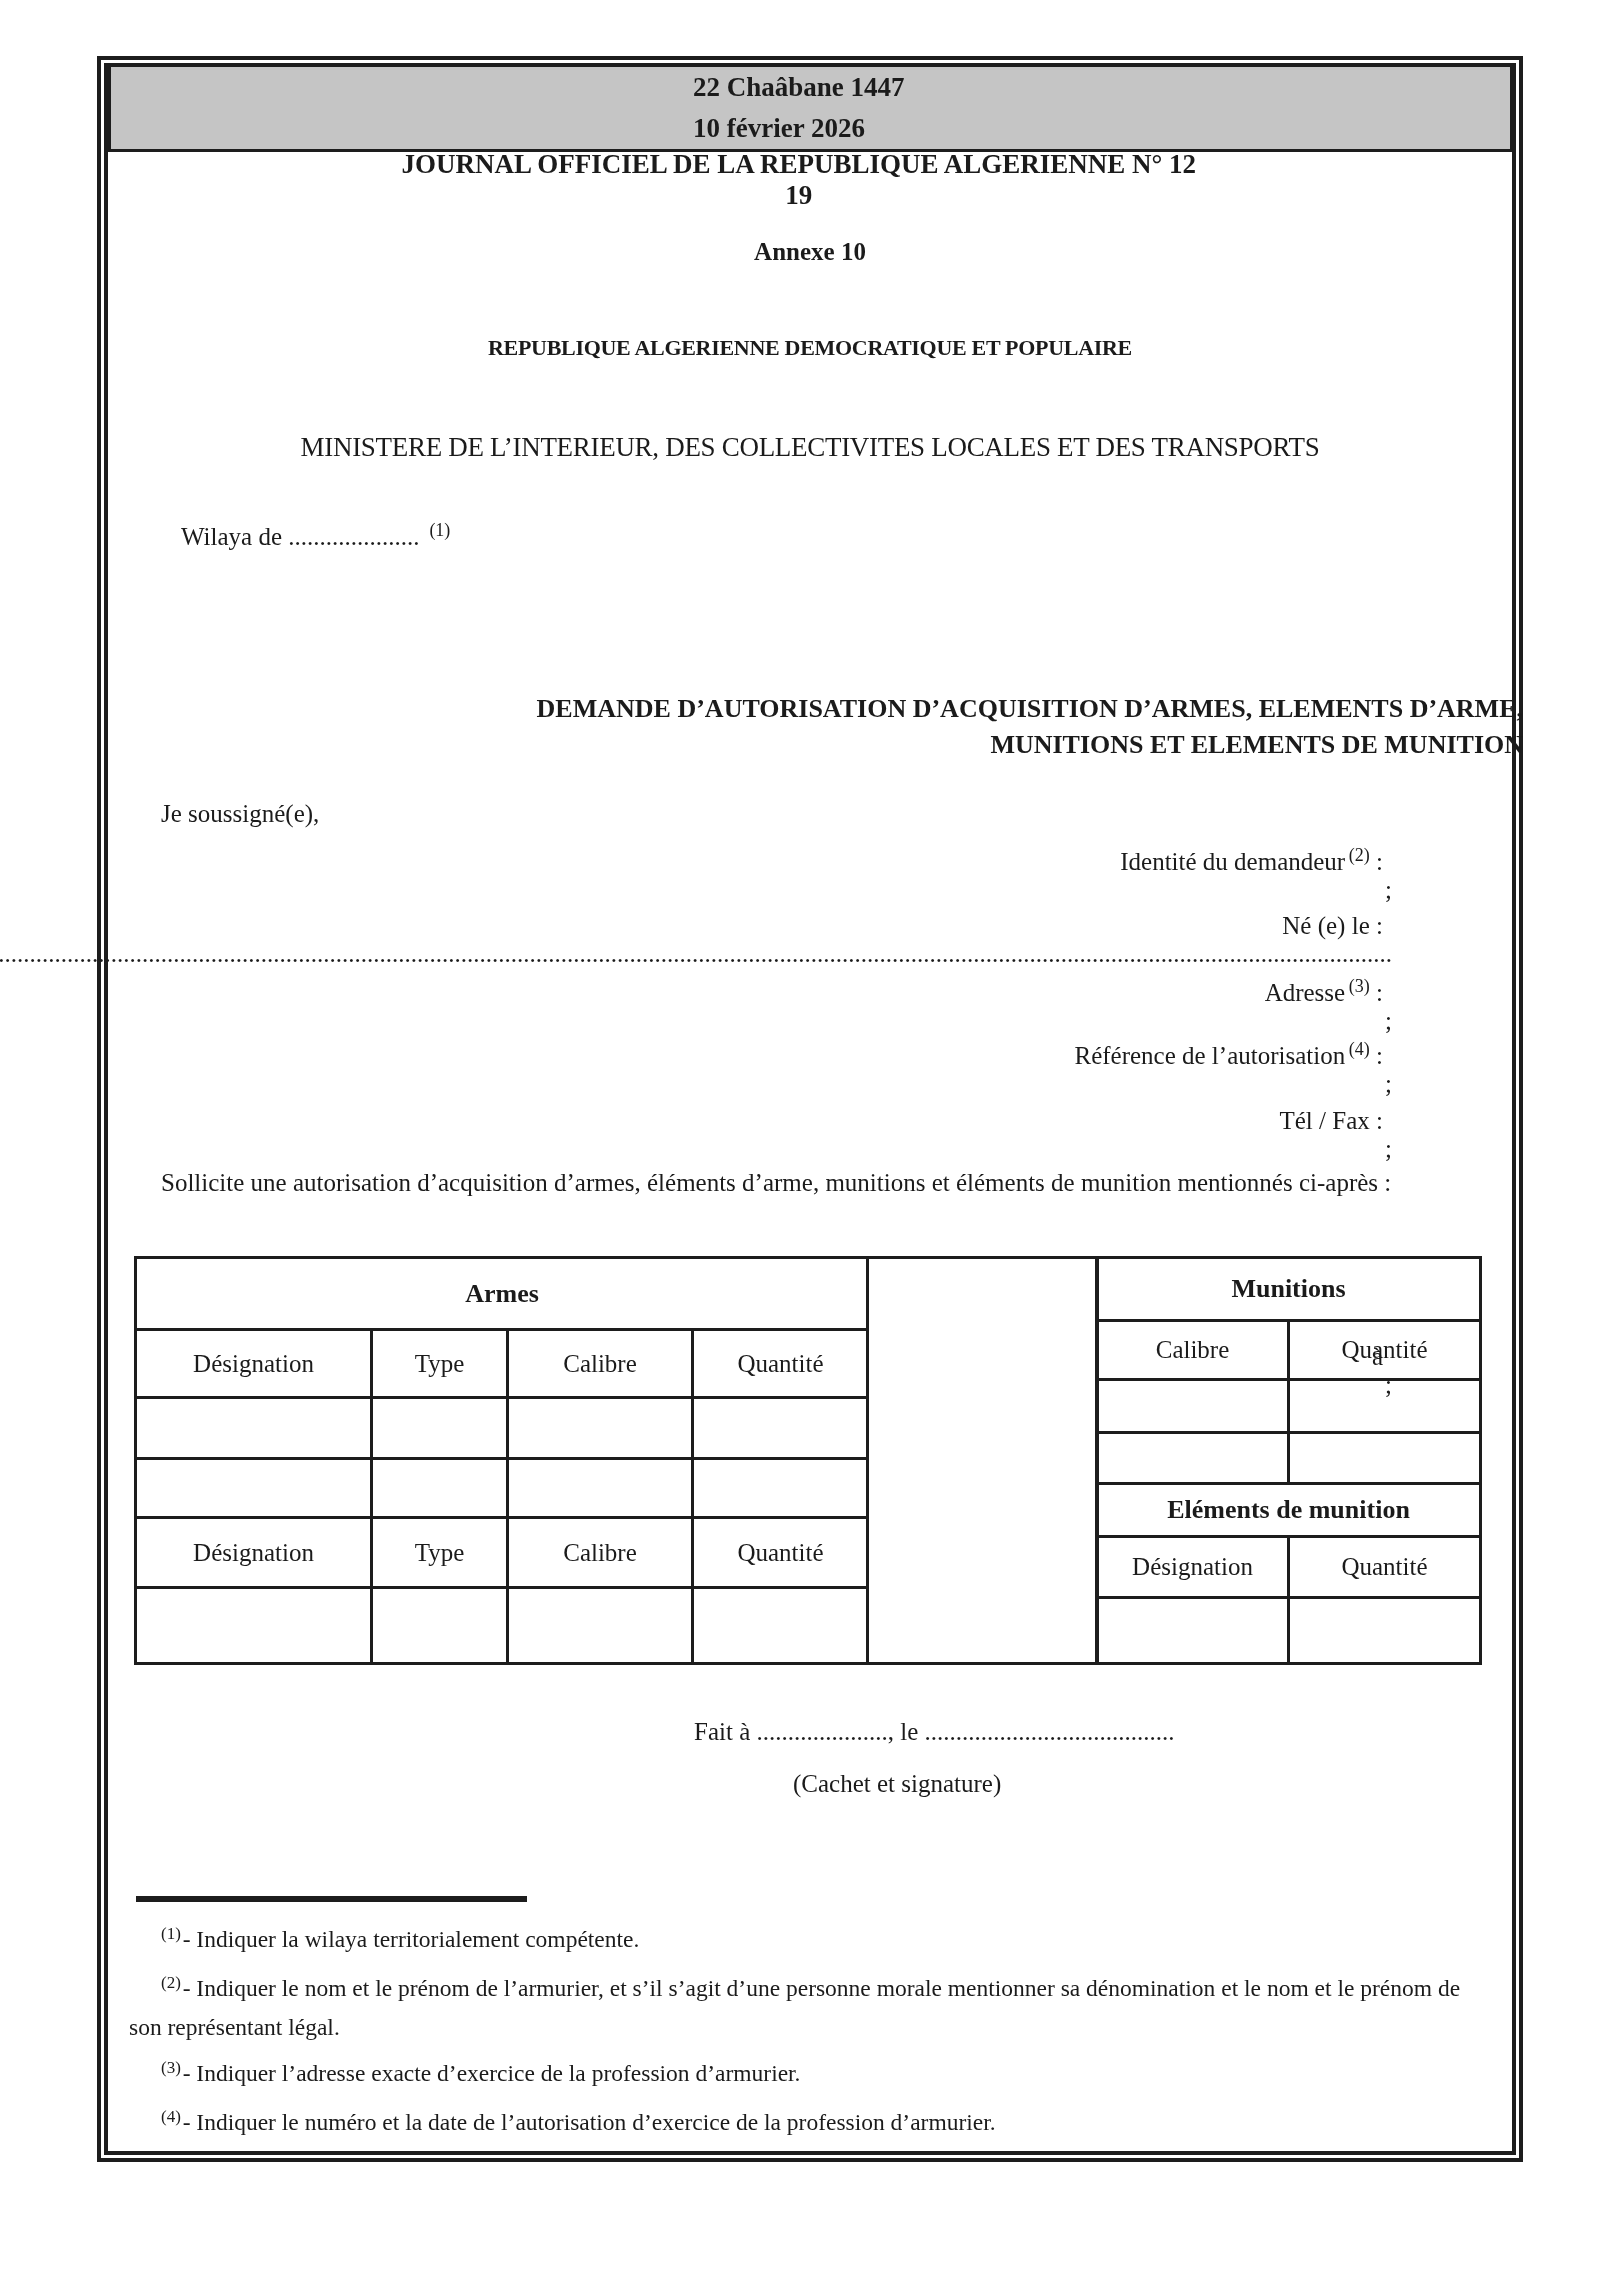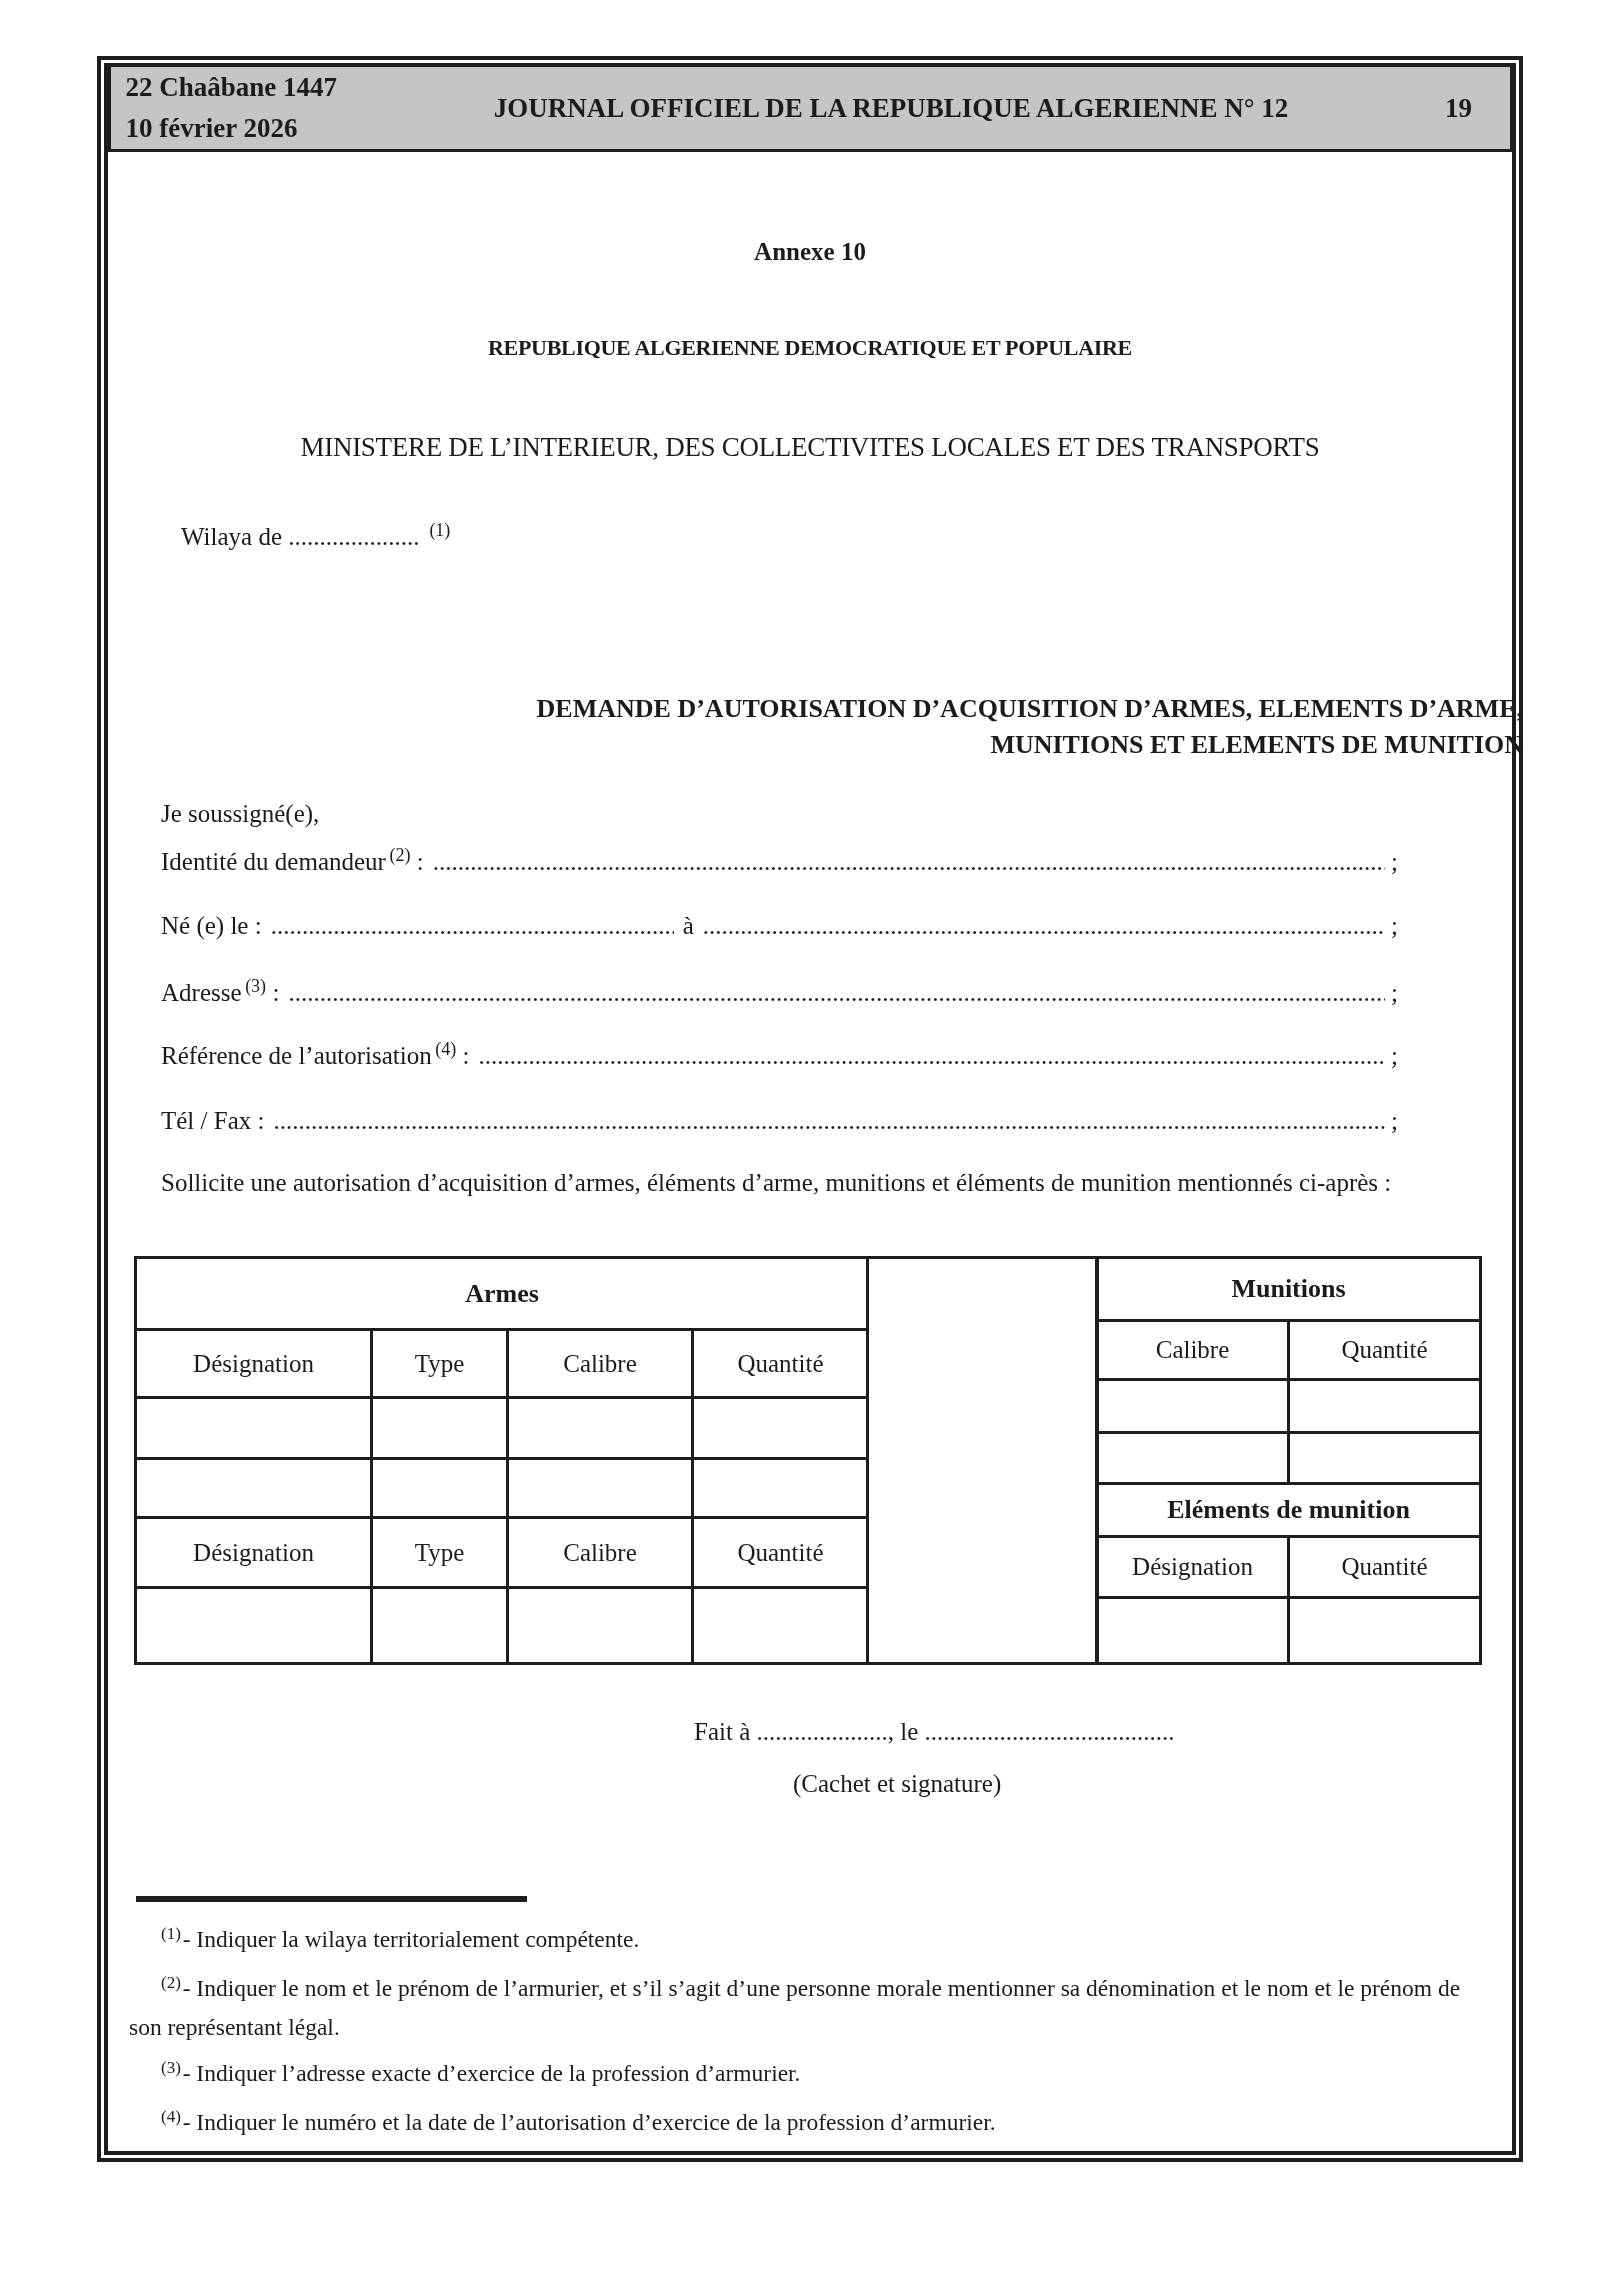--- a/index.html
+++ b/index.html
@@ -17,35 +17,36 @@
     width:1426px; height:2106px;
     border:11.8px double #1d1d1d;
   }
   .header-band {
     position:absolute; left:108px; top:64px;
     width:1405px; height:88px;
     background:#c5c5c5;
     border:3.6px solid #1d1d1d;
     display:flex; align-items:center; justify-content:space-between;
     padding:0 38px 0 14.5px;
+    flex-direction:column;
   }
   .band-dates { font-weight:bold; font-size:27px; line-height:41px; }
   .band-title { font-weight:bold; font-size:27px; white-space:nowrap; }
   .band-page  { font-weight:bold; font-size:27px; }
   .centerblock { position:absolute; left:97px; width:1426px; text-align:center;margin-top:43px; }
   .t-annexe   { top:195px; font-weight:bold; font-size:25px; }
   .t-republic { top:292px; font-weight:bold; font-size:22px; letter-spacing:-0.3px; }
   .t-ministry { top:389px; font-size:27px; letter-spacing:-0.3px; }
   .t-form     { top:648px; font-weight:bold; font-size:26px; line-height:36px;text-align:right; }
   .wilaya-line { position:absolute; left:181px; top:523px; font-size:25px; white-space:nowrap; }
   .sup { font-size:18px; position:relative; top:-9px; margin-left:3.6px; }
   .intro-line { position:absolute; left:161px; top:784px; font-size:25px;margin-top:16px; }
   .fline {
-    position:absolute; left:161px; width:1237px; height:38px;
-    font-size:25px; display:flex; align-items:flex-start;
+    position:absolute; left:155px; width:1237px; height:38px;
+    font-size:25px; display:flex; align-items:flex-end;flex-direction:column;
   }
   .flabel { white-space:nowrap; padding-right:9px; }
   .colon  { margin-left:6.3px; }
   .leader { flex:1 1 auto; min-width:0; overflow:hidden; white-space:nowrap; }
   .leader-fixed { flex:0 0 403px; overflow:hidden; white-space:nowrap; }
   .mid-a { padding:0 9px; }
   .semi { padding-left:6.3px; }
   .sollicite-line { position:absolute; left:161px; top:1169px; font-size:25px; white-space:nowrap; }
   .tables-zone {
     position:absolute; left:134px; top:1256px;

